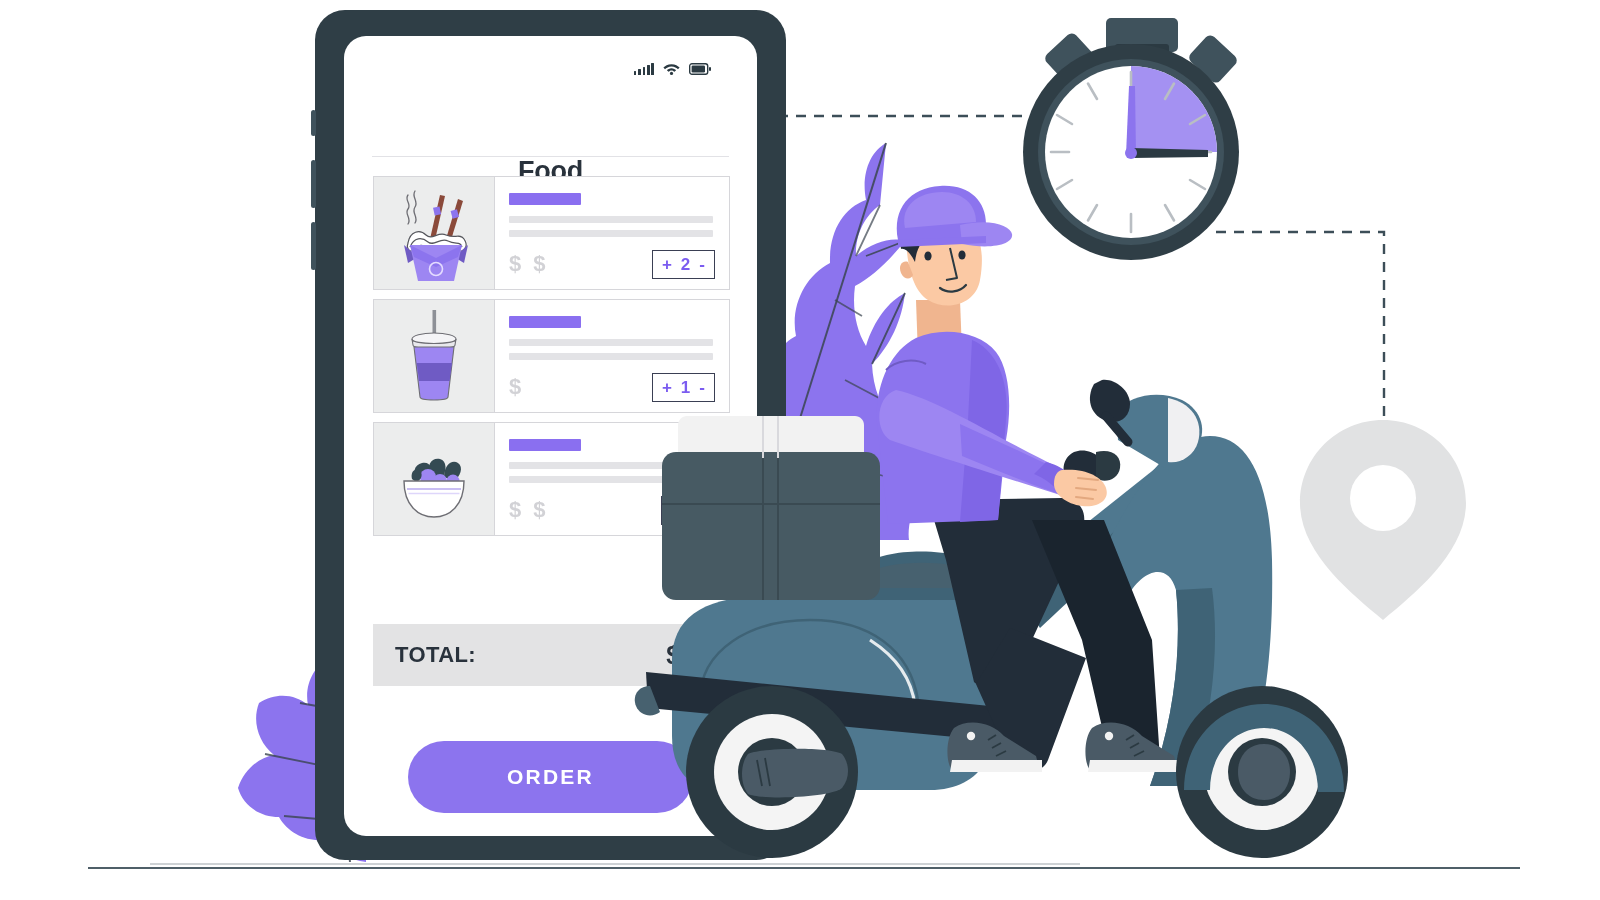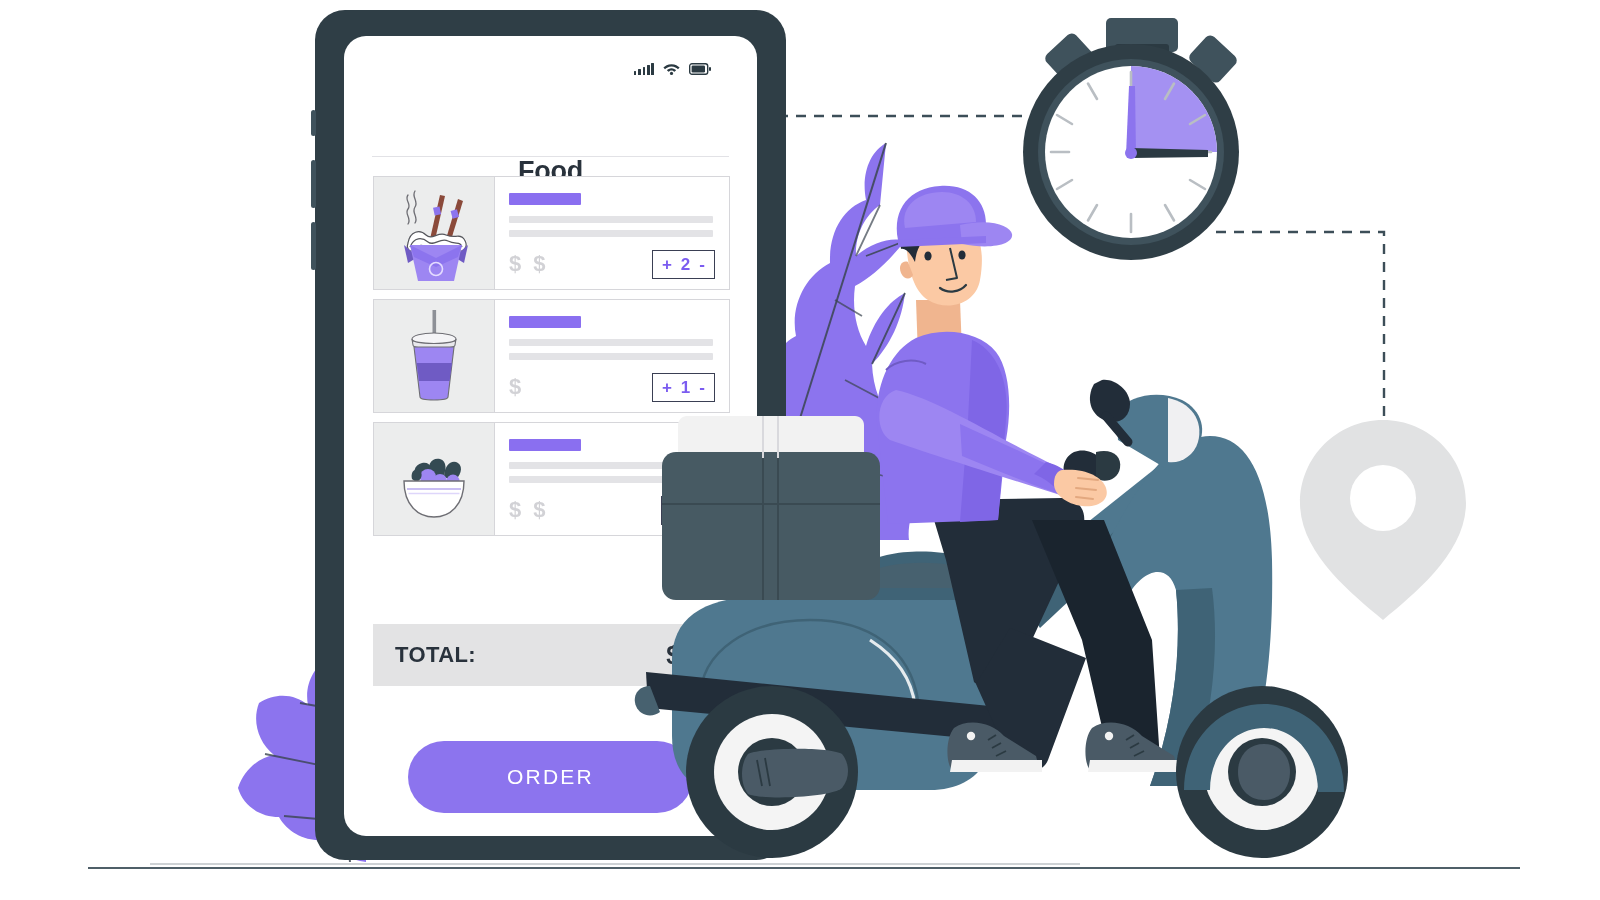--- a/index.html
+++ b/index.html
@@ -170,21 +170,21 @@
     width: 285px;
     top: 705px;
     height: 72px;
     border-radius: 36px;
     background: #8c74ee;
     color: #ffffff;
     display: flex;
     align-items: center;
     justify-content: center;
     font-size: 21px;
-    font-weight: normal;
+    font-weight: bold;
     letter-spacing: 2.2px;
     border: none;
     font-family: "Liberation Sans", sans-serif;
     cursor: pointer;
   }
 </style>
 </head>
 <body>
 
 <div id="stage">

